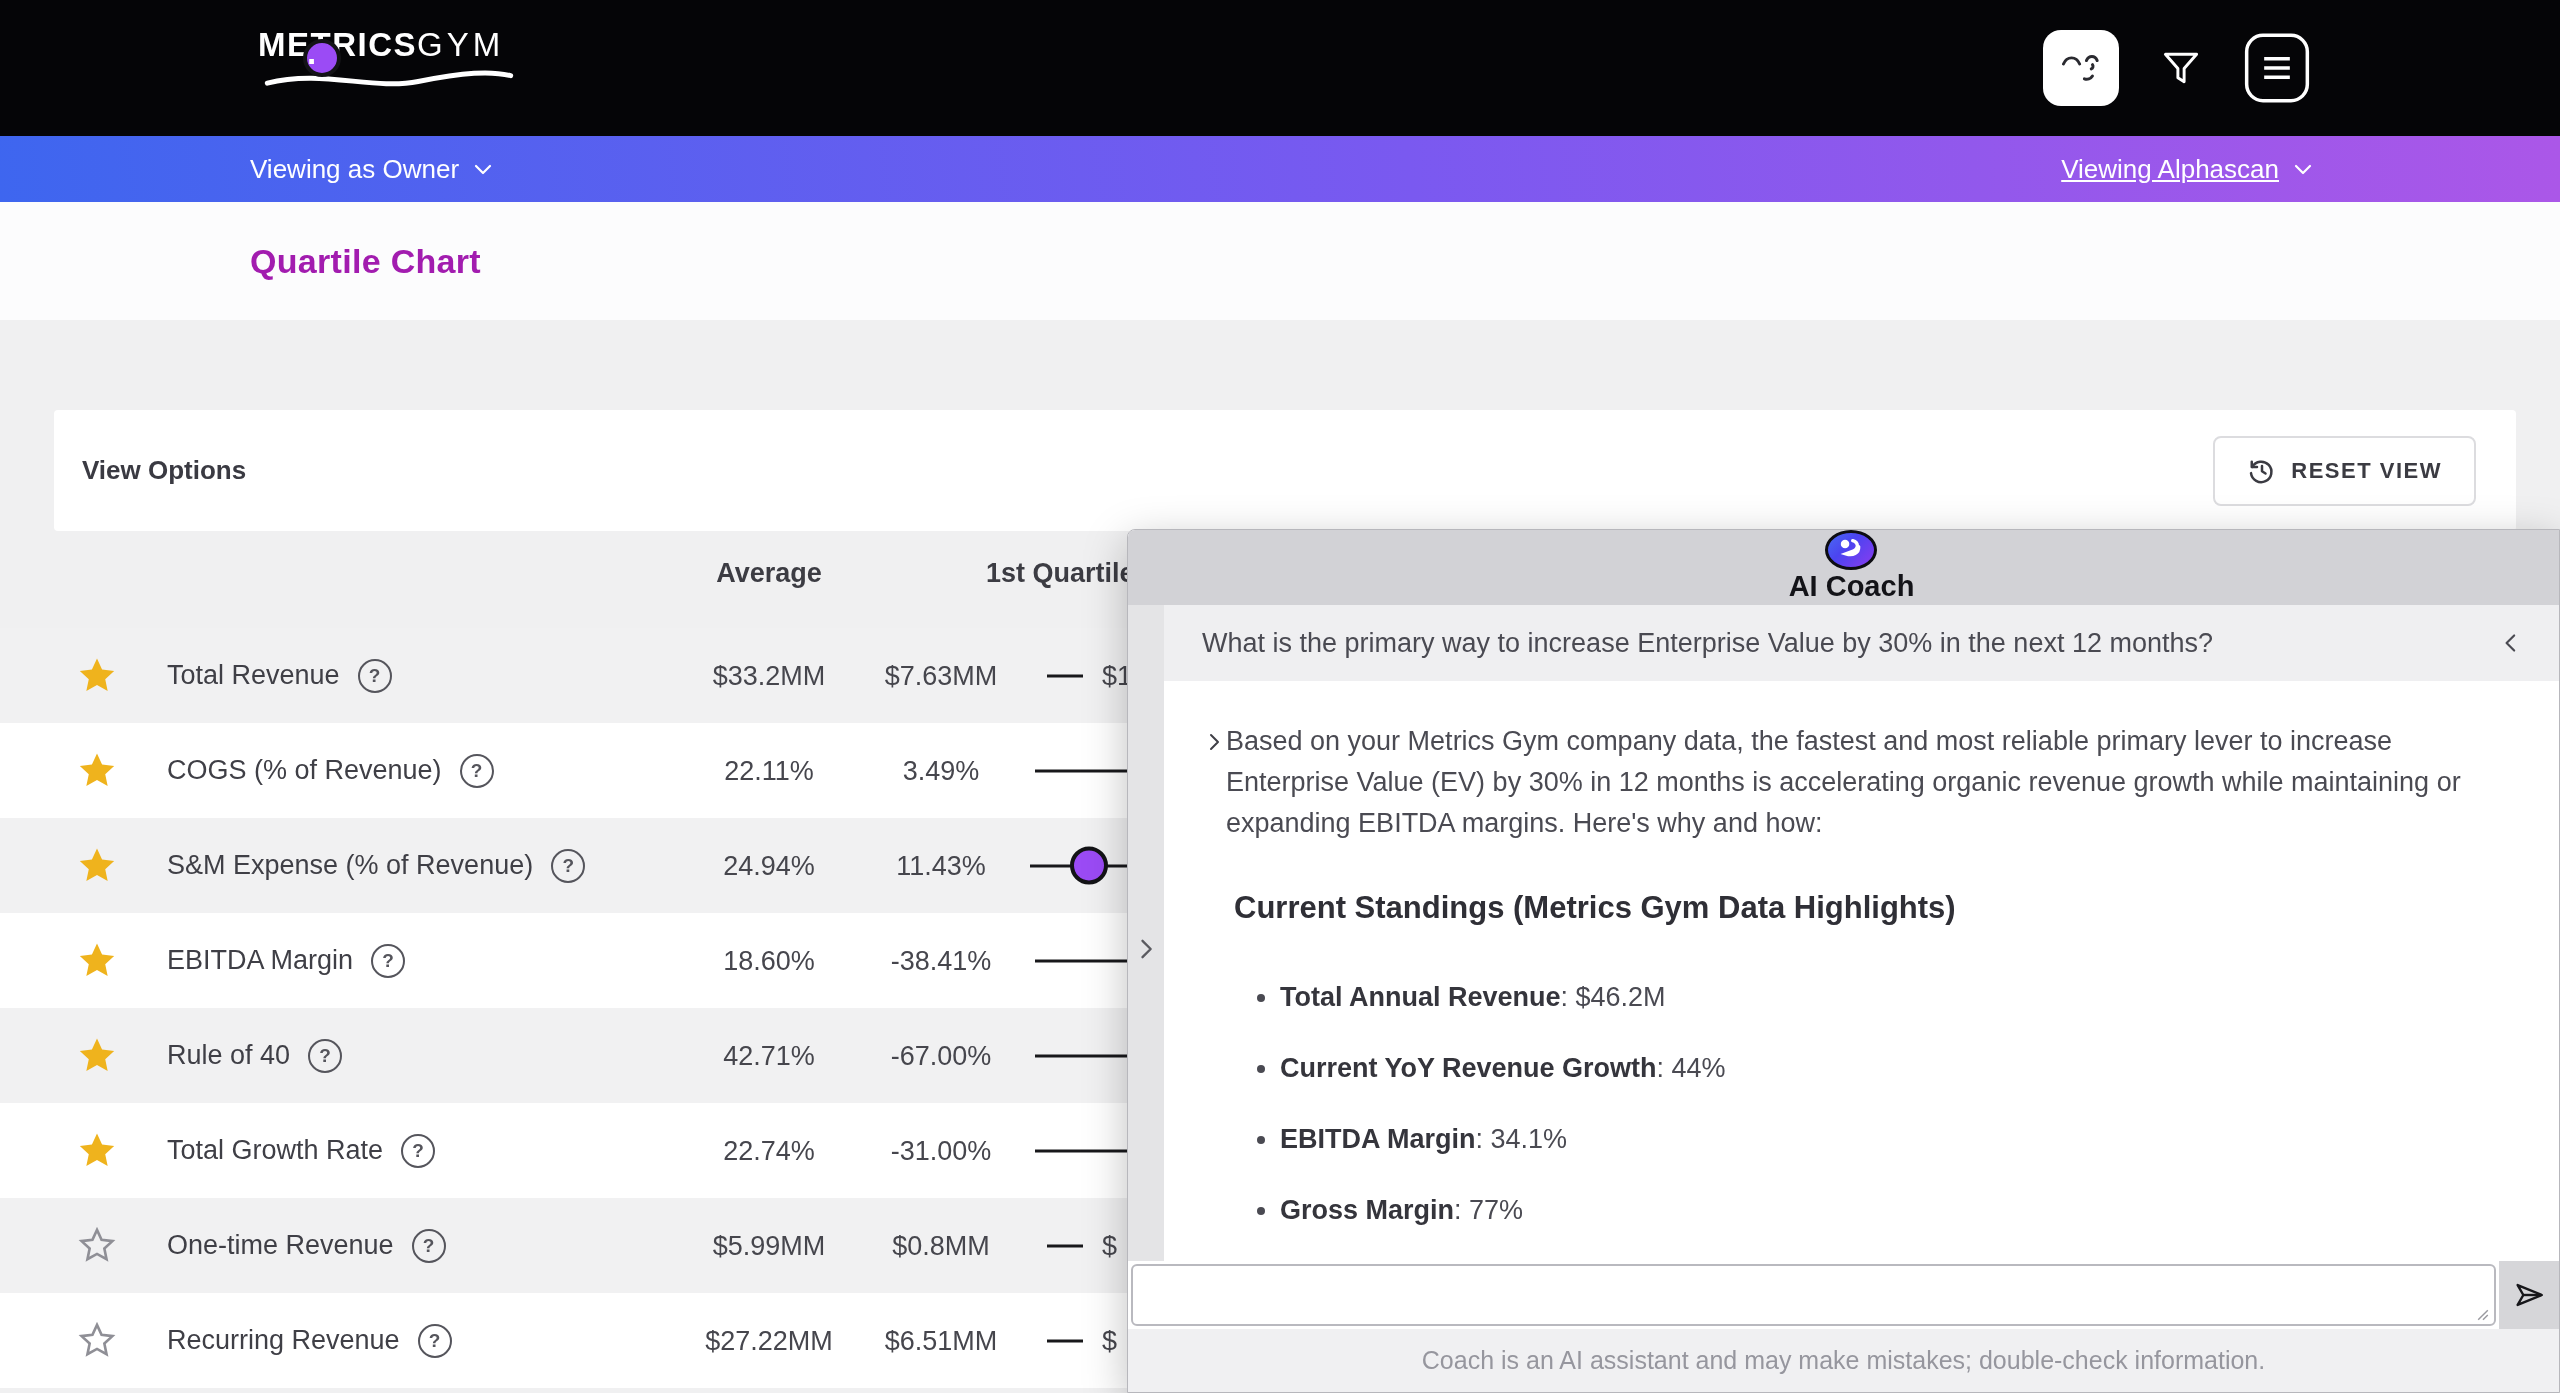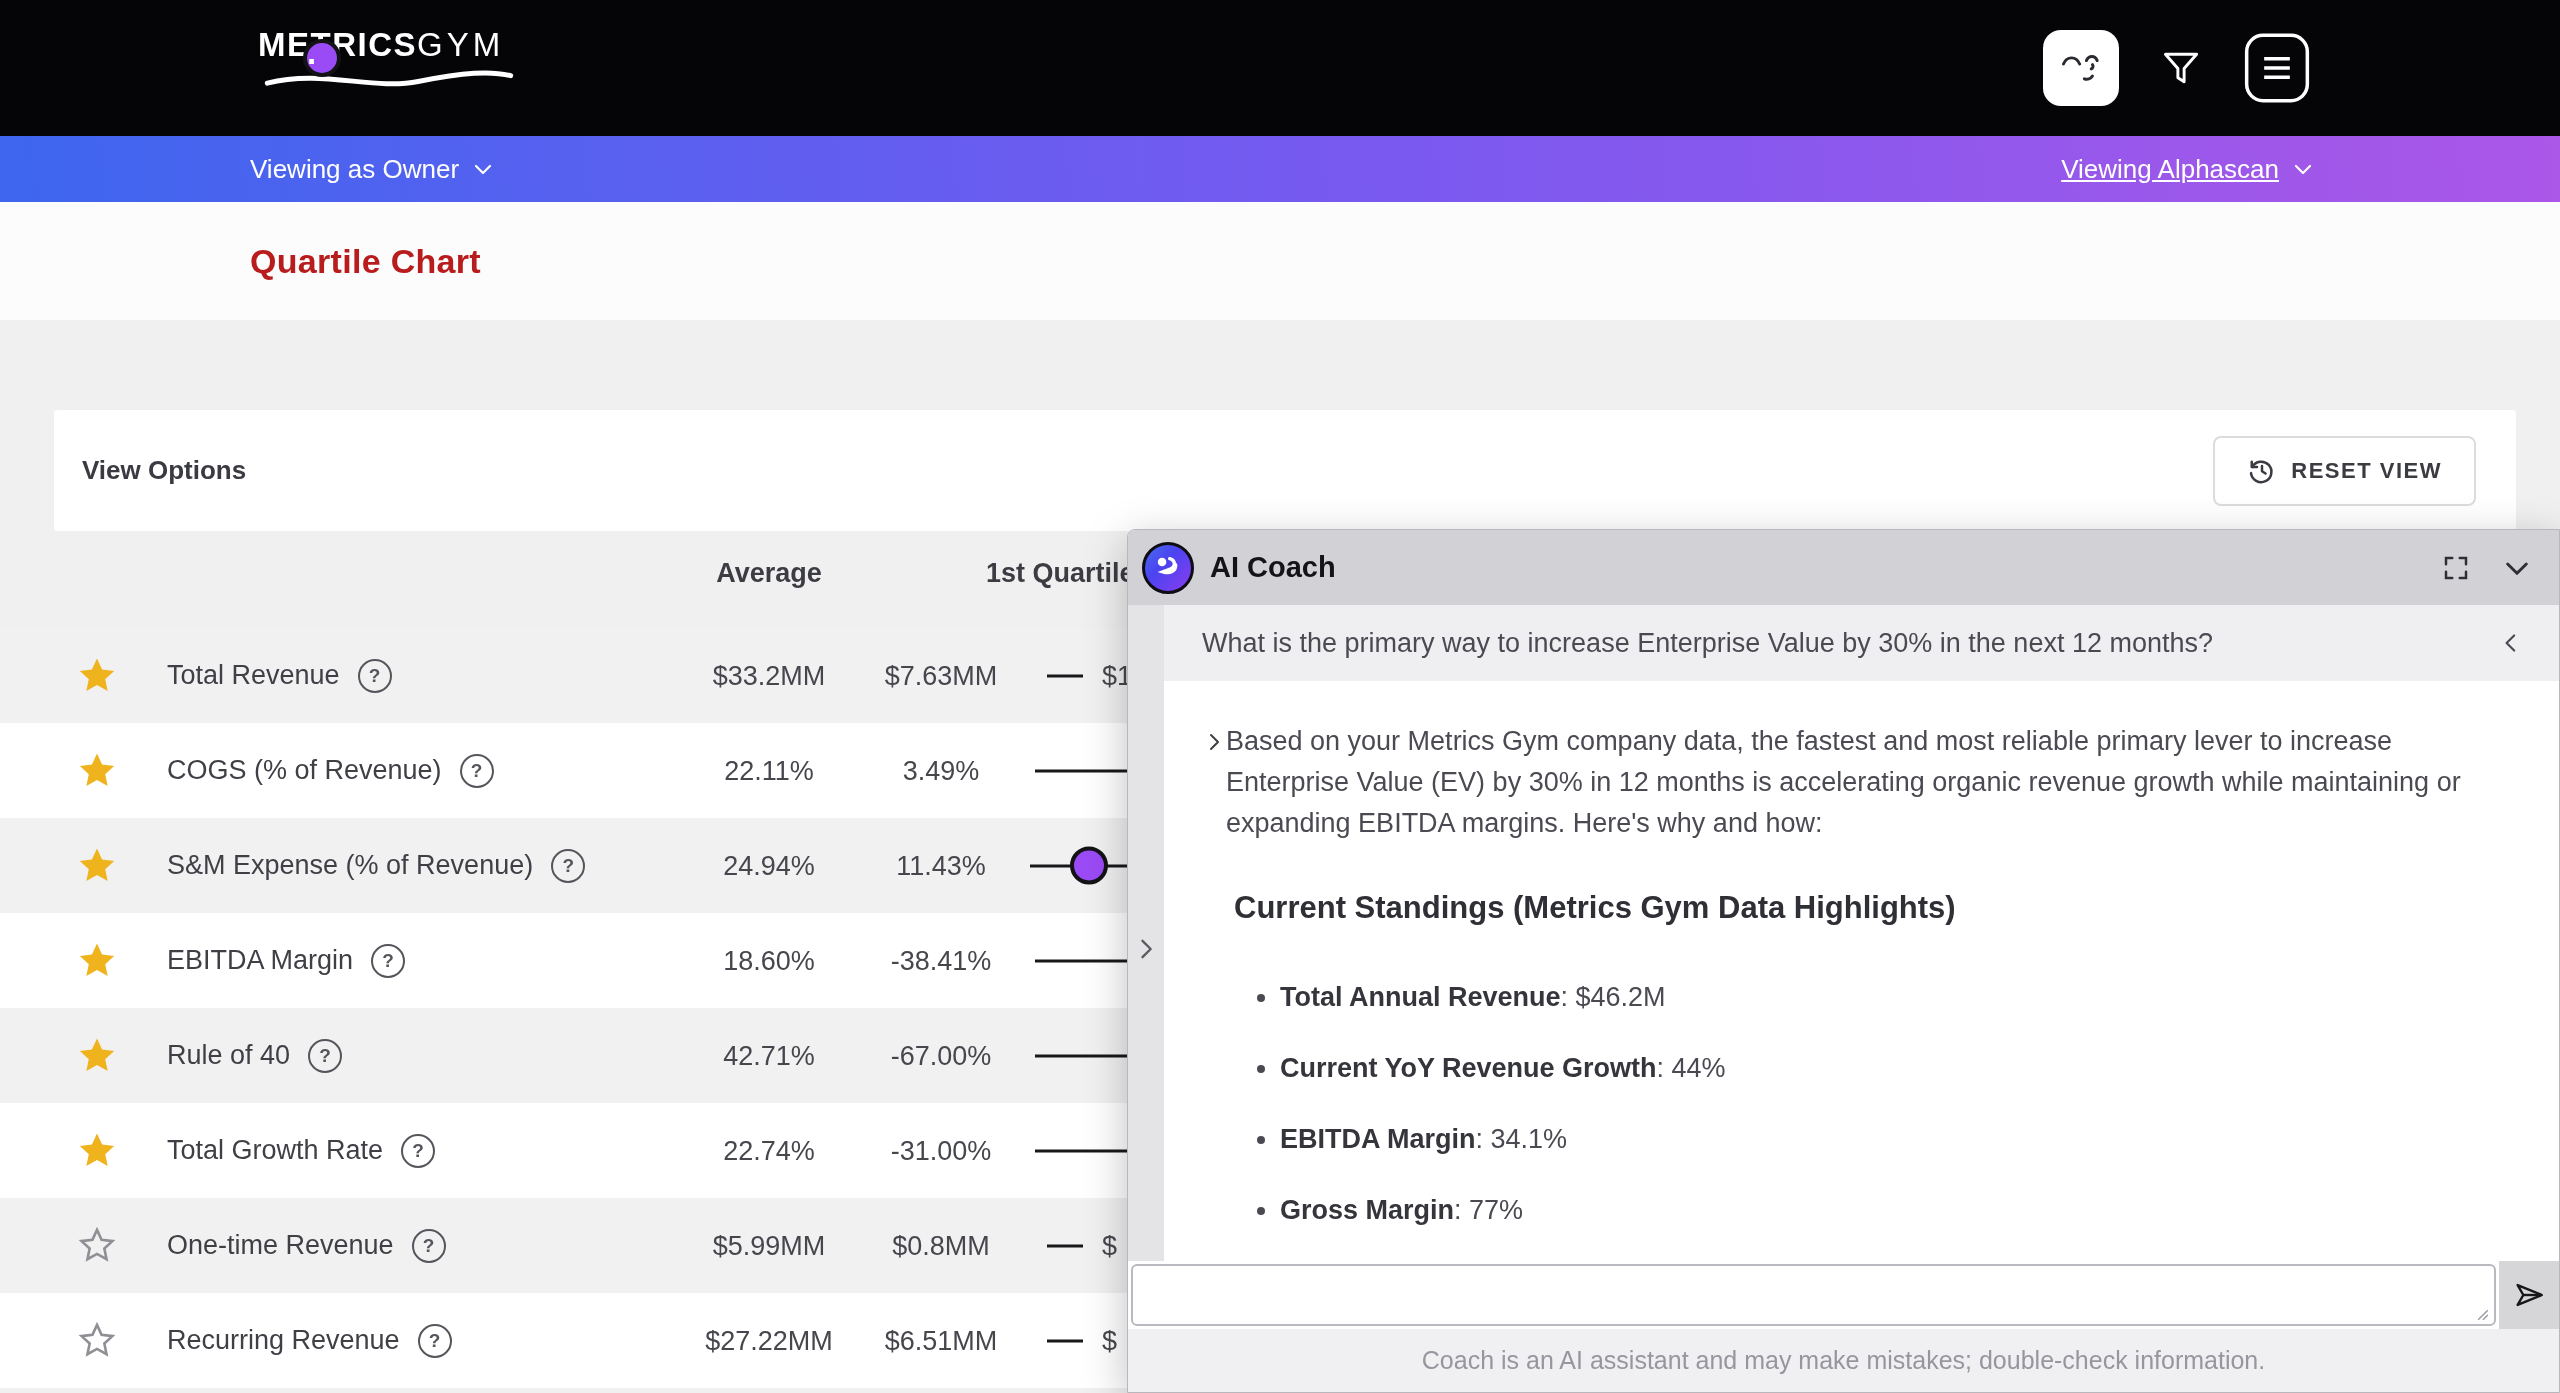--- a/index.html
+++ b/index.html
@@ -23,21 +23,21 @@
   
   .viewbar{position:absolute;left:0;top:136px;width:100%;height:66px;
     background:linear-gradient(83deg,#3e66ef 0%,#7a59f0 55%,#ab57e8 100%);
     display:flex;align-items:center;color:#fff;font-size:26px;}
   .viewbar .vb-left{margin-left:250px;display:flex;align-items:center;gap:12px;cursor:pointer;}
   .viewbar .vb-right{margin-left:auto;margin-right:245px;display:flex;align-items:center;gap:12px;cursor:pointer;text-decoration:underline;}
 
   
   .titlestrip{position:absolute;left:0;top:202px;width:100%;height:118px;background:#fcfcfd;}
   .pagetitle{position:absolute;left:250px;top:0;height:118px;display:flex;align-items:center;
-    font-size:34px;font-weight:700;color:#b91c1c;letter-spacing:.3px;}
+    font-size:34px;font-weight:700;color:#a21caf;letter-spacing:.3px;}
 
   
   .vo-card{position:absolute;left:54px;top:410px;width:2462px;height:121px;background:#fff;
     border-radius:4px;display:flex;align-items:center;}
   .vo-label{margin-left:28px;font-size:26px;font-weight:700;color:#3a3a42;}
   .vo-actions{margin-left:auto;margin-right:40px;display:flex;align-items:center;}
   .btn{height:70px;display:flex;align-items:center;gap:14px;padding:0 32px;background:#fff;
     border:2px solid #dcdcdf;border-radius:8px;font-size:22px;font-weight:700;letter-spacing:1.5px;
     color:#3b3b42;cursor:pointer;margin-left:24px;}
   .segmented{margin-left:32px;height:70px;background:#e4e4e6;border-radius:6px;display:flex;
@@ -69,21 +69,21 @@
   .qline.dotline{left:1030px;width:135px;}
   .dot{position:absolute;left:40px;top:50%;transform:translate(0,-50%);width:30px;height:30px;
     background:#9b4bf5;border:4px solid #131316;border-radius:50%;}
   .after{position:absolute;left:1102px;top:50%;transform:translateY(-50%);font-size:27px;color:#46464d;white-space:nowrap;}
 
   
   .coach{position:absolute;left:1127px;top:529px;width:1433px;height:864px;background:#fff;
     border:1px solid #b7b7bc;border-top-left-radius:8px;box-shadow:0 12px 44px rgba(0,0,0,.25);
     box-sizing:border-box;z-index:5;}
   .coach-header{position:absolute;left:0;right:0;top:0;height:75px;background:#d2d2d6;
-    border-top-left-radius:7px;border-bottom:1px solid #c0c0c5;display:flex;align-items:center;}
+    border-top-left-radius:7px;border-bottom:1px solid #c0c0c5;display:flex;align-items:center;flex-direction:column;}
   .avatar{margin-left:14px;width:52px;height:52px;border-radius:50%;border:3px solid #0d0d12;
     background:linear-gradient(135deg,#4a6bf2 0%,#4b44f0 40%,#8a3cf0 100%);
     display:flex;align-items:center;justify-content:center;box-sizing:border-box;}
   .coach-title{margin-left:16px;font-size:29px;font-weight:700;color:#131318;}
   .coach-hicons{margin-left:auto;margin-right:26px;display:flex;align-items:center;gap:30px;}
   .hicon{cursor:pointer;display:flex;}
   .coach-gutter{position:absolute;left:0;top:75px;width:36px;height:658px;background:#e4e4e6;
     border-right:1px solid #d6d6d9;}
   .gutter-chev{position:absolute;left:0;top:330px;width:36px;display:flex;justify-content:center;cursor:pointer;}
   .coach-question{position:absolute;left:36px;right:0;top:75px;height:76px;background:#efeff1;

